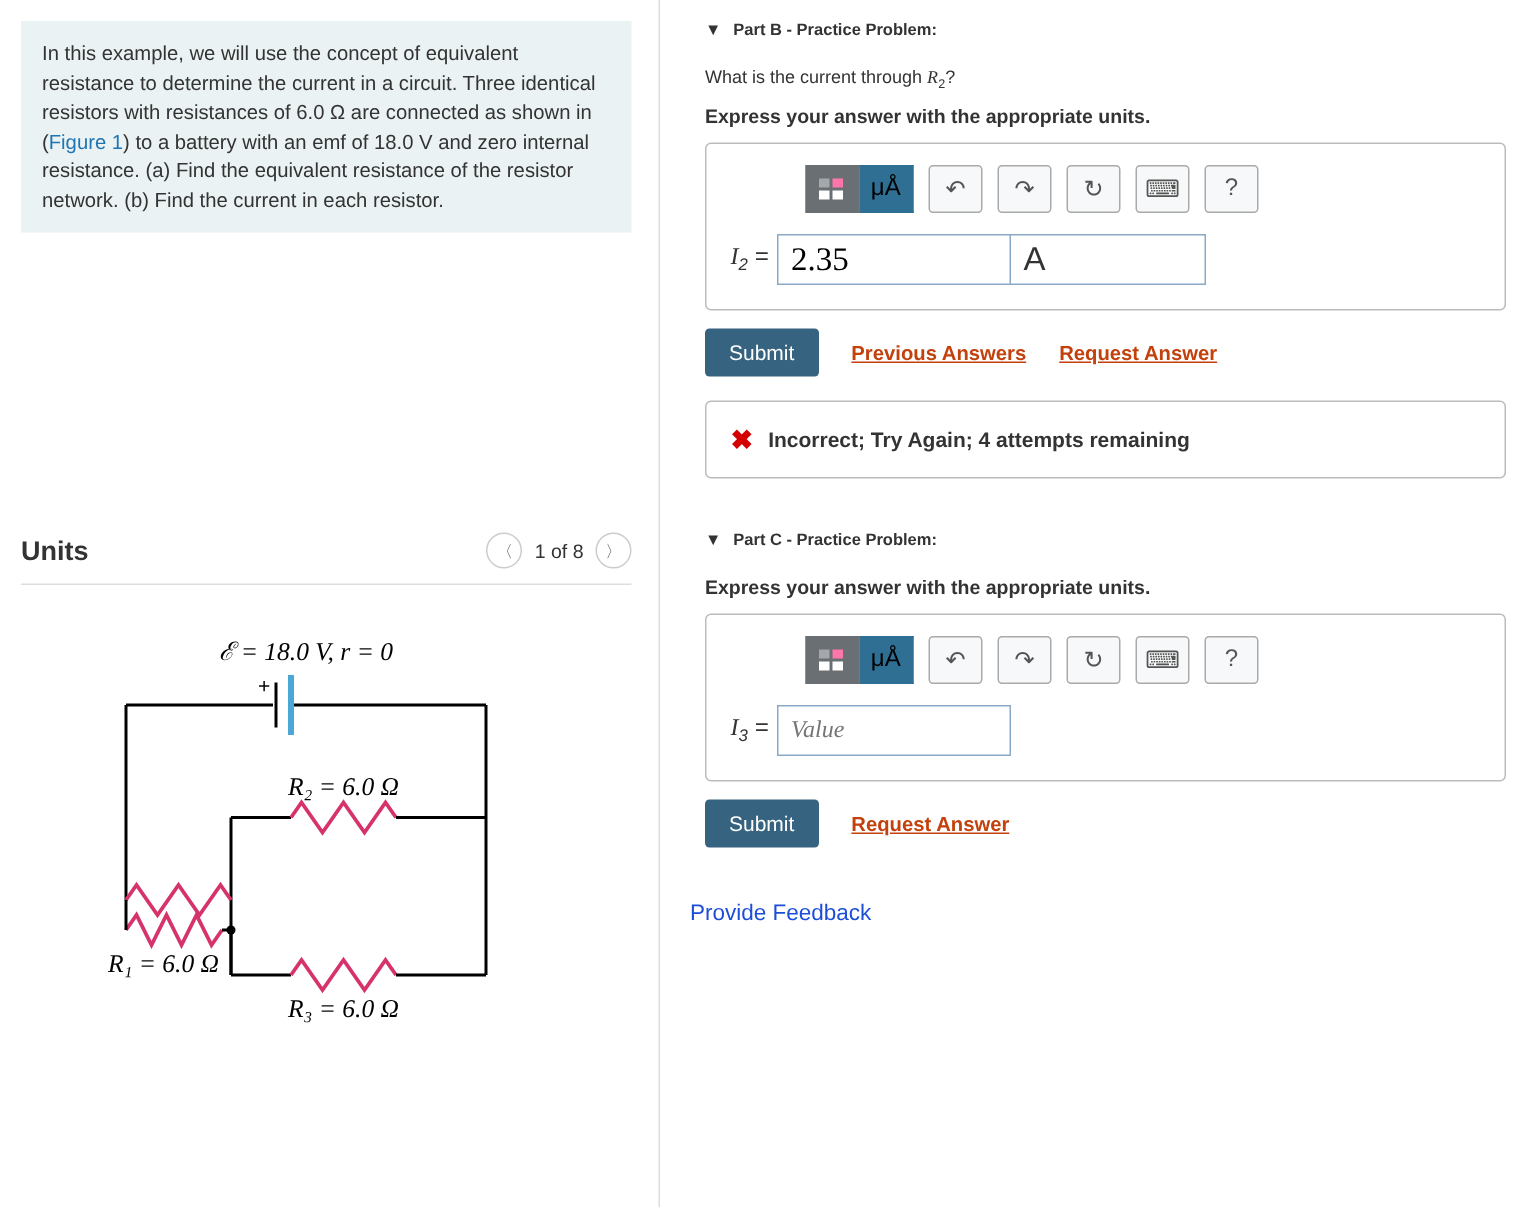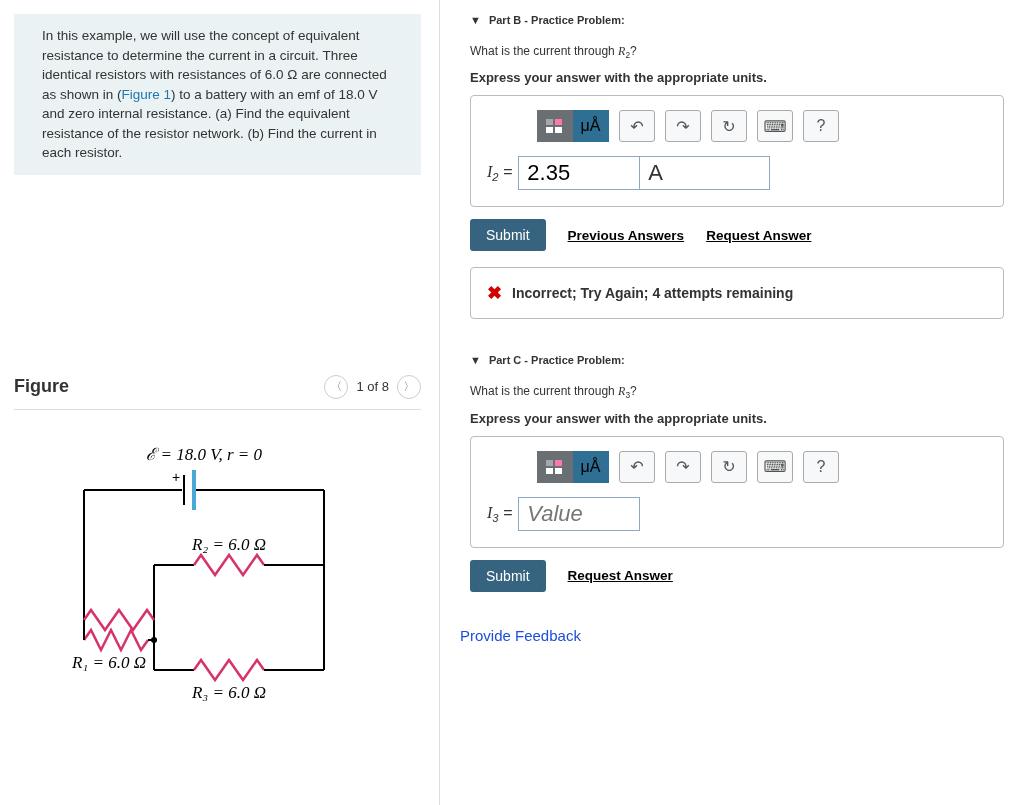--- a/index.html
+++ b/index.html
@@ -1,20 +1,20 @@
 <!DOCTYPE html>
 <html><head>
 <meta charset="utf-8">
 <style>
 * { box-sizing: border-box; margin: 0; padding: 0; }
 body { font-family: Arial, Helvetica, sans-serif; font-size: 14px; color: #333; background: #fff; width: 1024px; }
 .layout { display: flex; }
 .left-col { width: 440px; padding: 14px 18px 14px 14px; border-right: 1px solid #ddd; }
 .right-col { flex: 1; padding: 14px 20px 14px 30px; min-height: 805px; }
-.problem-desc { background: #eaf2f3; padding: 12px 28px; line-height: 1.45; color: #333; font-size: 13.5px; }
+.problem-desc { background: #eaf2f3; padding: 12px 14px; line-height: 1.45; color: #333; font-size: 13.5px; }
 .problem-desc .figlink { color: #2076b2; }
 .fig-section { margin-top: 200px; }
 .fig-head { display: flex; align-items: center; justify-content: space-between; border-bottom: 1px solid #ddd; padding-bottom: 10px; }
 .fig-title { font-size: 18px; font-weight: bold; }
 .fig-nav { display: flex; align-items: center; gap: 8px; }
 .nav-btn { width: 24px; height: 24px; border: 1px solid #ccc; border-radius: 50%; display: flex; align-items: center; justify-content: center; cursor: pointer; color: #666; background: #fff; font-size: 11px;}
 .nav-count { font-size: 13px; color: #333; }
 .fig-img { margin-top: 30px; padding-left: 40px;}
 .part { margin-bottom: 35px; }
 .part-head { display: flex; align-items: center; gap: 8px; margin-bottom: 18px; cursor: pointer;}
@@ -26,45 +26,45 @@
 .toolbar { display: flex; gap: 0; align-items: center; margin-bottom: 14px; padding-left: 50px;}
 .tb-btn { height: 32px; min-width: 36px; border: 1px solid #aaa; display: flex; align-items: center; justify-content: center; cursor: pointer; background: #f7f8f9; color: #555; font-size: 16px; }
 .tb-btn + .tb-btn { border-left: none; margin-left: 0; }
 .tb-btn.dark { background: #6a6f73; color: #fff; border-color:#6a6f73; }
 .tb-btn.blue { background: #2e6f93; color: #000000; border-color: #2e6f93; }
 .tb-group { display: flex; }
 .tb-gap { width:10px; }
 .tb-stand { border-radius:3px; }
 .ans-row { display: flex; align-items: center; }
 .ans-label { font-style: italic; font-size: 16px; margin-right: 6px; }
-.ans-input { border: 1px solid #8aa9c7; height: 34px; font-size: 22px; padding: 2px 8px; outline: none; font-family: inherit;}
-.ans-val { width: 122px; }
+.ans-input { border: 1px solid #8aa9c7; height: 34px; font-size: 16px; padding: 2px 8px; outline: none; font-family: inherit;}
+.ans-val { width: 156px; font-family: Liberation Serif, serif; }
 .ans-unit { width: 130px; border-left: none; color: #888; font-style: italic;}
 .ans-unit.filled { color:#333; font-style:normal; font-size:22px; }
 .btn-row { margin-top: 12px; display: flex; align-items: center; gap: 22px; }
 .submit-btn { background: #36637f; color: #fff; border: none; padding: 8px 16px; border-radius: 3px; font-size: 14px; cursor: pointer; }
-.link { color: #000000; text-decoration: underline; font-weight: bold; cursor: pointer; font-size: 13.5px;}
+.link { color: #c2410c; text-decoration: underline; font-weight: bold; cursor: pointer; font-size: 13.5px;}
 .feedback { border: 1px solid #bbb; border-radius: 4px; padding: 14px 16px; margin-top: 16px; display:flex; align-items:center; gap:10px; font-weight:bold;}
 .feedback .x { color: #d40000; font-size: 18px;}
 .provide { color: #1d4ed8; font-size: 15px; cursor:pointer; margin-top:10px; margin-left:-10px;}
 sub { font-size: 0.7em; }
 .serif-i { font-family: 'Times New Roman', serif; font-style: italic; }
 </style>
 </head>
 <body>
 
 <div class="layout">
   <div class="left-col">
     <div class="problem-desc">
       <span>In this example, we will use the concept of equivalent resistance to determine the current in a circuit. Three identical resistors with resistances of 6.0 Ω are connected as shown in (</span><span class="figlink">Figure 1</span><span>) to a battery with an emf of 18.0 V and zero internal resistance. (a) Find the equivalent resistance of the resistor network. (b) Find the current in each resistor.</span>
     </div>
 
     <div class="fig-section">
       <div class="fig-head">
-        <div class="fig-title">Figure</div>
+        <div class="fig-title">Units</div>
         <div class="fig-nav">
           <div class="nav-btn">〈</div>
           <div class="nav-count">1 of 8</div>
           <div class="nav-btn">〉</div>
         </div>
       </div>
       <div class="fig-img">
         <svg width="300" height="280" viewBox="0 0 300 280">
           <text x="150" y="20" text-anchor="middle" font-family="Times New Roman" font-style="italic" font-size="17">ℰ = 18.0 V, r = 0</text>
 
@@ -157,23 +157,20 @@
         <span class="x">✖</span>
         <span>Incorrect; Try Again; 4 attempts remaining</span>
       </div>
     </div>
 
     <div class="part">
       <div class="part-head">
         <span class="caret">▼</span>
         <span class="part-title">Part C - Practice Problem:</span>
       </div>
-      <div class="part-q">
-        <span>What is the current through </span><span class="serif-i">R</span><sub>3</sub><span>?</span>
-      </div>
       <div class="part-instr">Express your answer with the appropriate units.</div>
       <div class="ans-box">
         <div class="toolbar">
           <div class="tb-group">
             <div class="tb-btn dark">
               <svg width="20" height="16">
                   <rect x="1" y="1" width="7" height="6" fill="#fff" opacity="0.4"></rect>
                   <rect x="10" y="1" width="7" height="6" fill="#f7a"></rect>
                   <rect x="1" y="9" width="7" height="6" fill="#fff"></rect>
                   <rect x="10" y="9" width="7" height="6" fill="#fff"></rect>

